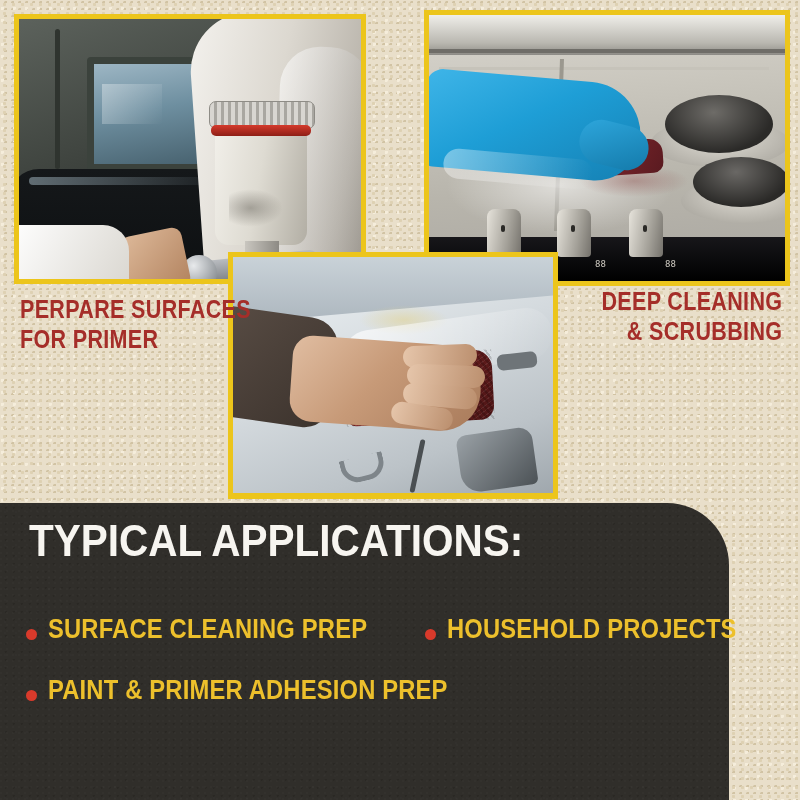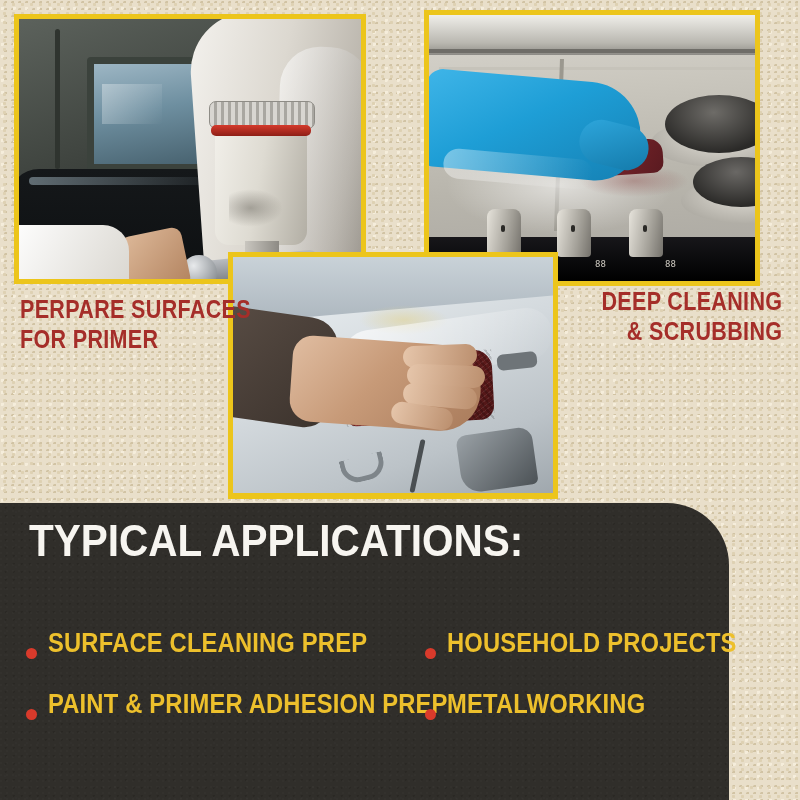--- a/index.html
+++ b/index.html
@@ -85,21 +85,21 @@
   .p1 .gunbody{position:absolute;left:150px;top:238px;width:150px;height:34px;
     background:linear-gradient(180deg,#b9bcc0,#5e6266);border-radius:8px;transform:rotate(-6deg);}
   .p1 .gunnut{position:absolute;left:162px;top:236px;width:36px;height:36px;border-radius:50%;
     background:radial-gradient(circle at 35% 30%,#e8eaec,#70767b);}
   .p1 .handle{position:absolute;left:92px;top:214px;width:76px;height:64px;
     background:linear-gradient(140deg,#e2bfa0,#b0805c);border-radius:24px 10px 14px 20px;transform:rotate(-12deg);}
   .p1 .sleeve{position:absolute;left:-10px;top:206px;width:120px;height:80px;
     background:linear-gradient(120deg,#ffffff,#d7d4cd);border-radius:0 26px 20px 0;}
 
   
-  .p2{left:424px;top:10px;width:336px;height:276px;}
+  .p2{left:424px;top:10px;width:366px;height:276px;}
   .p2 .steel{position:absolute;inset:0;
     background:linear-gradient(175deg,#d9d6cf 0%,#c9c6bd 30%,#b8b5ac 62%,#a9a6a0 100%);}
   .p2 .backsplash{position:absolute;left:0;top:0;width:100%;height:40px;
     background:linear-gradient(180deg,#efeee9,#b9b7b0 70%,#8d8b86 100%);}
   .p2 .bsline{position:absolute;left:0;top:34px;width:100%;height:4px;background:#6f6d68;}
   .p2 .seam{position:absolute;left:128px;top:44px;width:4px;height:172px;background:#9b988f;transform:rotate(2deg);}
   .p2 .seam2{position:absolute;left:10px;top:52px;width:330px;height:3px;background:#c6c3ba;}
   .p2 .wet{position:absolute;left:16px;top:120px;width:230px;height:100px;
     background:radial-gradient(ellipse at 50% 50%,rgba(255,255,255,.55),rgba(255,255,255,0) 70%);}
   .p2 .burner1{position:absolute;left:236px;top:80px;width:108px;height:58px;border-radius:50%;
@@ -199,21 +199,21 @@
     position:absolute;left:29px;top:517px;
     color:#f7f5f0;
     font-family:"Liberation Sans Narrow","Liberation Sans",sans-serif;
     font-weight:700;font-size:45px;line-height:48px;letter-spacing:0px;
     transform:scaleX(.9);transform-origin:left top;
     white-space:nowrap;
   }
   .col{position:absolute;}
   .col-left{left:26px;top:598px;width:400px;}
   .col-right{left:425px;top:598px;width:310px;}
-  .bullet-row{display:flex;align-items:flex-end;height:61px;}
+  .bullet-row{display:flex;align-items:center;height:61px;}
   .dot{
     width:11px;height:11px;border-radius:50%;background:#d93a2b;
     margin-top:11px;margin-right:11px;flex:0 0 auto;
   }
   .bullet-text{
     color:#edc02c;
     font-family:"Liberation Sans Narrow","Liberation Sans",sans-serif;
     font-weight:700;font-size:27px;line-height:32px;letter-spacing:.2px;
     transform:scaleX(.88);transform-origin:left top;
     white-space:nowrap;
@@ -332,19 +332,15 @@
       <div class="dot"></div>
       <div class="bullet-text">PAINT &amp; PRIMER ADHESION PREP</div>
     </div>
   </div>
 
   <div class="col col-right">
     <div class="bullet-row">
       <div class="dot"></div>
       <div class="bullet-text">HOUSEHOLD PROJECTS</div>
     </div>
-    <div class="bullet-row">
-      <div class="dot"></div>
-      <div class="bullet-text">METALWORKING</div>
-    </div>
   </div>
 
 </div>
 
 </body></html>

